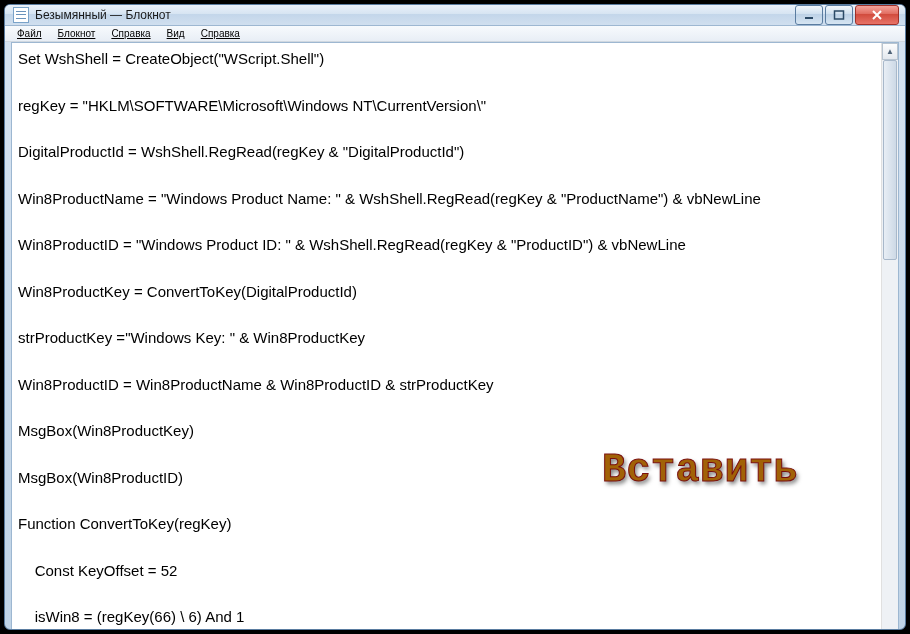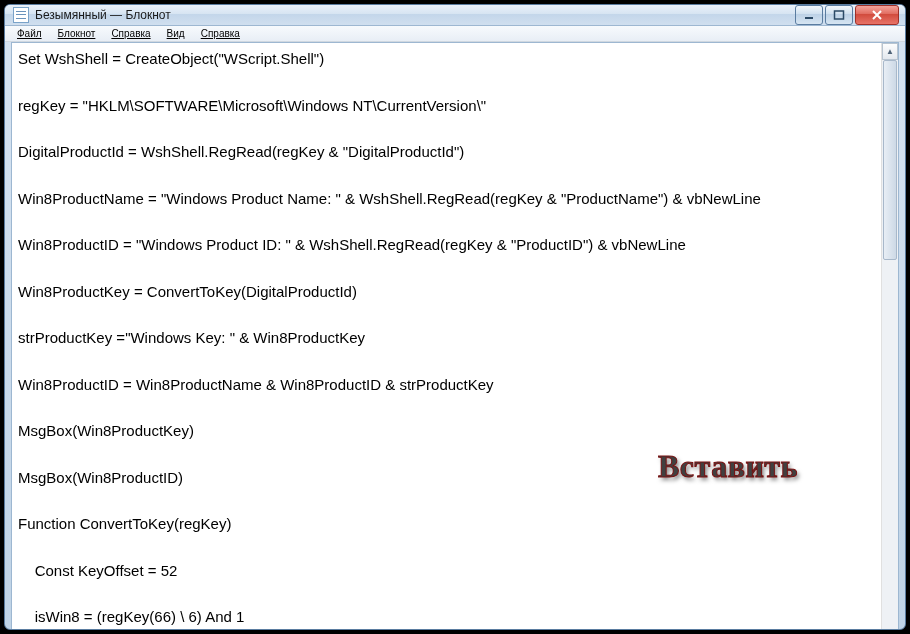--- a/index.html
+++ b/index.html
@@ -119,24 +119,24 @@
     position: absolute; top: 0; left: 1px; right: 1px;
     height: 200px;
     background: linear-gradient(to right, #e8eef5, #cdd9e6);
     border: 1px solid #a8b8ca;
     border-radius: 2px;
   }
   .overlay-text {
     position: absolute;
     right: 100px;
     top: 405px;
-    font-family: Liberation Serif, serif;
-    font-size: 32px;
+    font-family: Liberation Mono, monospace;
+    font-size: 40px;
     font-weight: 900;
-    color: #404040;
+    color: #a16207;
     -webkit-text-stroke: 1px #7a0e0e;
     text-shadow: 2px 3px 4px rgba(0,0,0,0.5);
     pointer-events: none;
     letter-spacing: 0.5px;
   }
 </style>
 </head>
 <body>
 
 <div class="outer-border">

